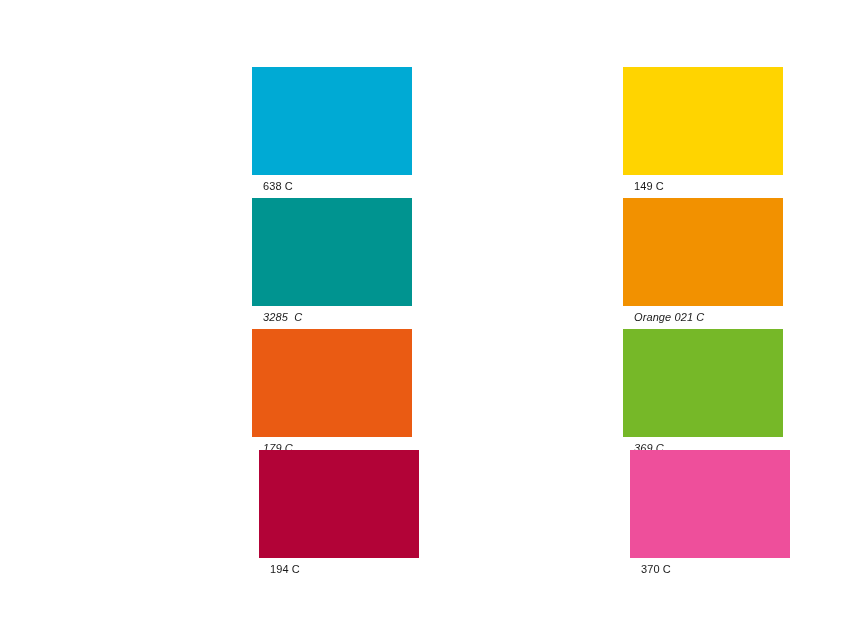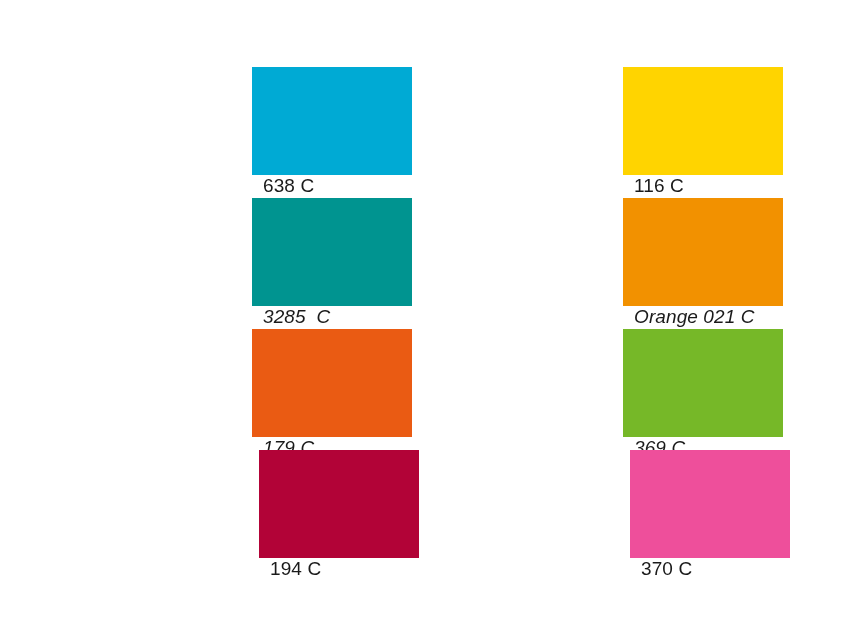--- a/index.html
+++ b/index.html
@@ -32,21 +32,21 @@
   .swatch-chip {
     width: 160px;
     height: 108px;
     display: block;
   }
   .swatch-label {
     display: block;
     margin-left: 11px;
     margin-top: 3px;
     font-family: "Liberation Sans", sans-serif;
-    font-size: 19px;
+    font-size: 11px;
     line-height: 16px;
     color: #1a1a1a;
     white-space: pre;
     letter-spacing: 0.1px;
   }
   
   .col-left  { left: 252px; }
   .col-right { left: 623px; }
   .row-1 { top: 67px; }
   .row-2 { top: 198px; font-style: italic; }
@@ -74,21 +74,21 @@
       <span class="swatch-label">179 C</span>
     </div>
 
     <div class="swatch-cell col-left row-4">
       <span class="swatch-chip" style="background-color: rgb(178, 3, 55);"></span>
       <span class="swatch-label">194 C</span>
     </div>
 
     <div class="swatch-cell col-right row-1">
       <span class="swatch-chip" style="background-color: rgb(255, 212, 0);"></span>
-      <span class="swatch-label">116 C</span>
+      <span class="swatch-label">149 C</span>
     </div>
 
     <div class="swatch-cell col-right row-2">
       <span class="swatch-chip" style="background-color: rgb(242, 145, 0);"></span>
       <span class="swatch-label">Orange 021 C</span>
     </div>
 
     <div class="swatch-cell col-right row-3">
       <span class="swatch-chip" style="background-color: rgb(118, 184, 40);"></span>
       <span class="swatch-label">369 C</span>

